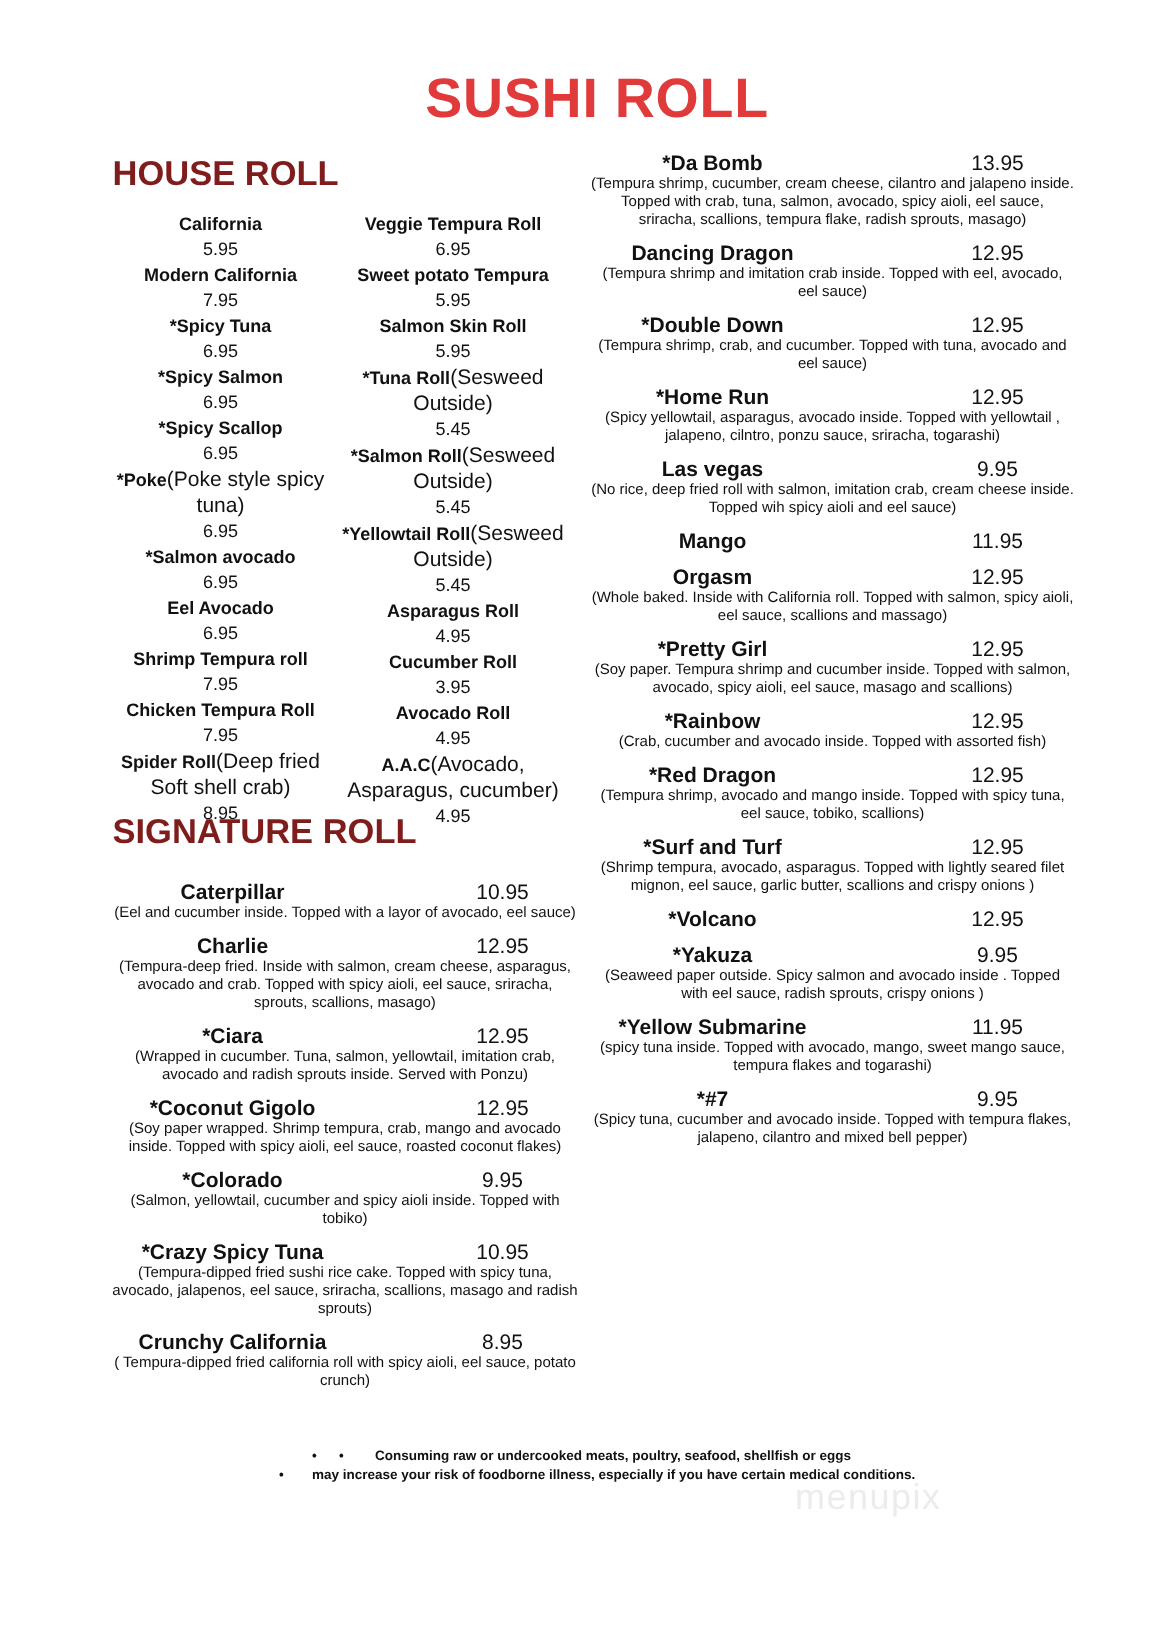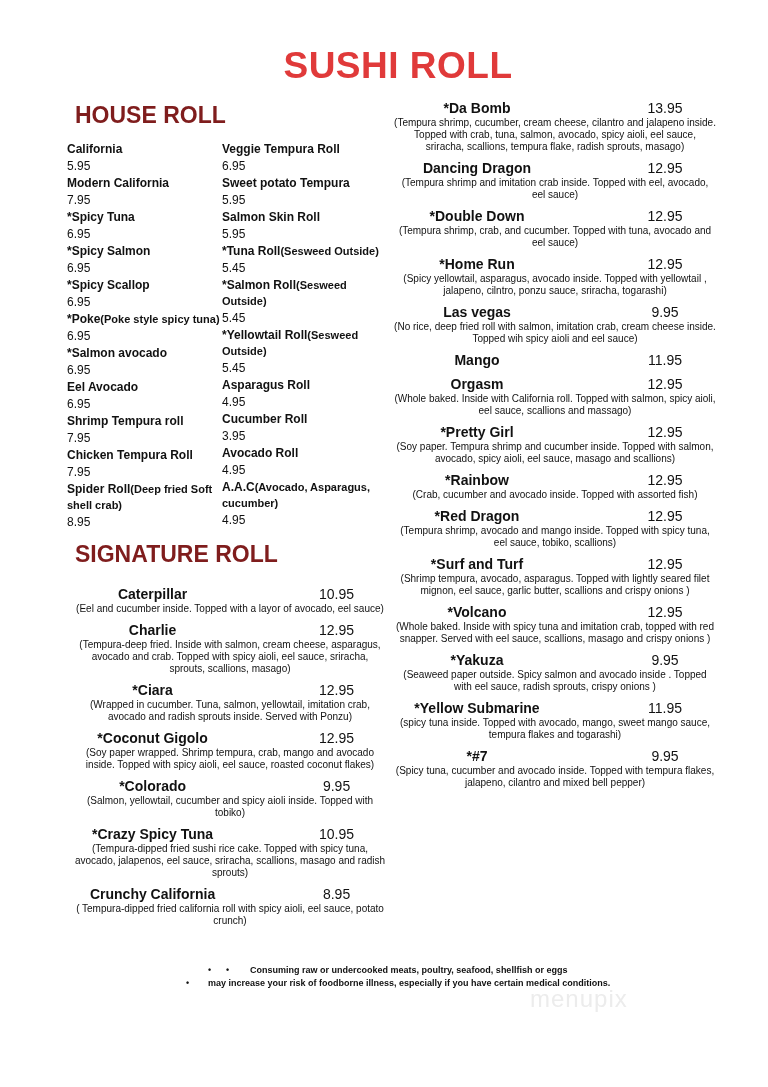--- a/index.html
+++ b/index.html
@@ -9,33 +9,33 @@
   .title {
     position: absolute; left: 0; top: 45px; width: 796px; text-align: center;
     font-size: 37px; font-weight: bold; color: #e03a3a; letter-spacing: 0.5px;
   }
   .sec-title {
     position: absolute; font-size: 23px; font-weight: bold; color: #7f1d1d; text-align: left;
   }
   .house-title { left: 75px; top: 102px; width: 300px; }
   .sig-title { left: 75px; top: 541px; width: 300px; }
 
-  .house-col { position: absolute; top: 141px; width: 160px; }
+  .house-col { position: absolute; top: 141px; width: 160px; text-align: center; }
   .house-col.left { left: 67px; }
   .house-col.right { left: 222px; width: 160px; }
   .h-item { margin-bottom: 0; }
   .h-name { font-size: 12px; font-weight: bold; line-height: 16px; }
-  .h-note { font-size: 11px; font-weight: bold; }
+  .h-note { font-size: 14px; font-weight: normal; }
   .h-price { font-size: 12px; line-height: 18px; }
 
   .sig-list { position: absolute; width: 320px; }
   .sig-left { left: 70px; top: 586px; }
   .sig-right { left: 390px; top: 100px; width: 330px; }
   .s-item { text-align: center; margin-bottom: 7px; }
-  .s-head { display: flex; justify-content: flex-end; align-items: baseline; line-height: 17px; gap: 48px; }
+  .s-head { display: flex; justify-content: space-between; align-items: baseline; line-height: 17px; }
   .s-name { font-size: 14px; font-weight: bold; width: 170px; text-align: center; }
   .s-price { font-size: 14px; width: 110px; text-align: center; }
   .s-desc { font-size: 10px; line-height: 12px; padding: 0 4px; }
 
   .disclaimer { position: absolute; left: 170px; top: 964px; width: 500px; font-size: 9px; font-weight: bold; line-height: 13px; }
   .d-line { position: relative; white-space: nowrap; }
   .d-line .bullet { position: absolute; }
   .watermark { position: absolute; left: 530px; top: 985px; font-size: 24px; color: #ececec; letter-spacing: 1px; }
 </style>
 </head>
@@ -262,21 +262,20 @@
         <span class="s-name">*Surf and Turf</span>
         <span class="s-price">12.95</span>
       </div>
       <div class="s-desc">(Shrimp tempura, avocado, asparagus. Topped with lightly seared filet mignon, eel sauce, garlic butter, scallions and crispy onions )</div>
     </div>
     <div class="s-item">
       <div class="s-head">
         <span class="s-name">*Volcano</span>
         <span class="s-price">12.95</span>
       </div>
-      <div class="s-desc">(Whole baked. Inside with spicy tuna and imitation crab, topped with red snapper. Served with eel sauce, scallions, masago and crispy onions )</div>
     </div>
     <div class="s-item">
       <div class="s-head">
         <span class="s-name">*Yakuza</span>
         <span class="s-price">9.95</span>
       </div>
       <div class="s-desc">(Seaweed paper outside. Spicy salmon and avocado inside . Topped with eel sauce, radish sprouts, crispy onions )</div>
     </div>
     <div class="s-item">
       <div class="s-head">

